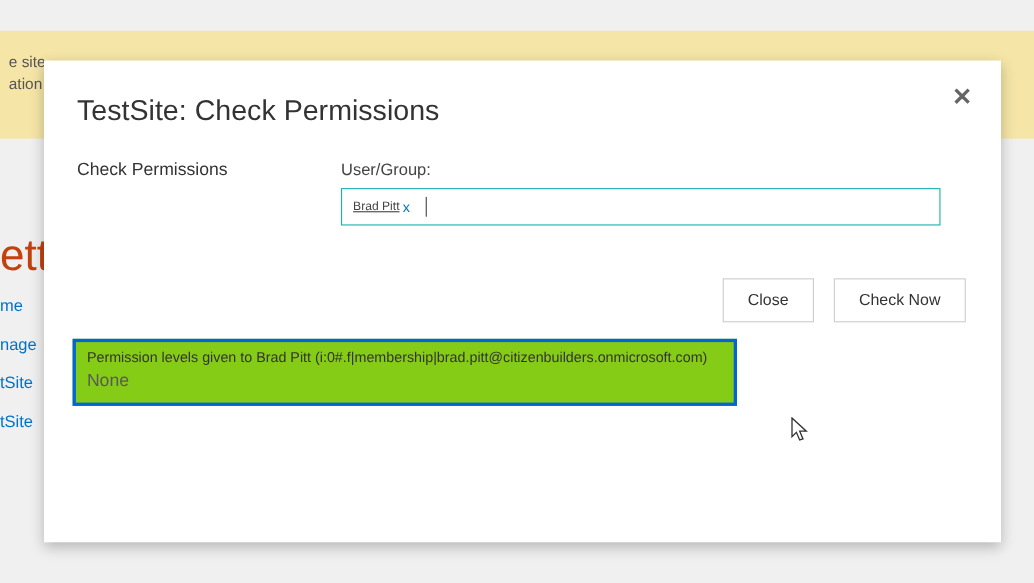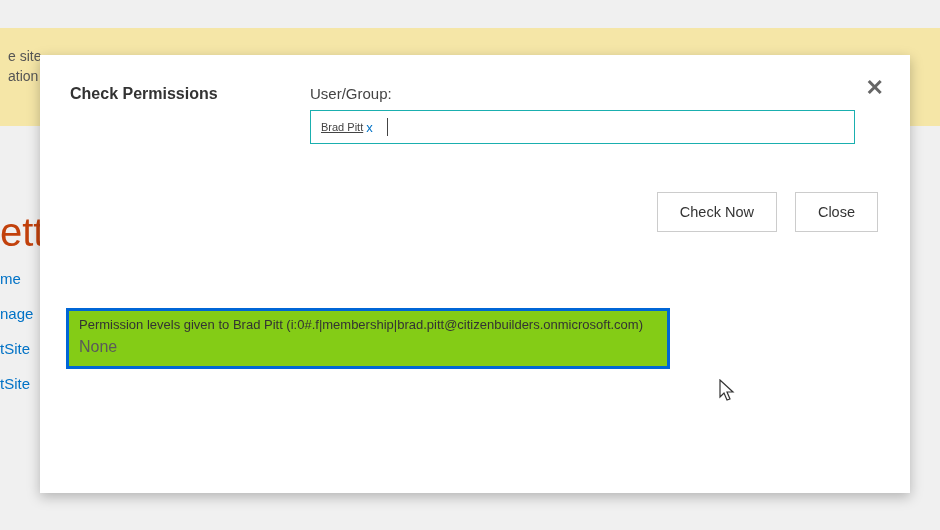--- a/index.html
+++ b/index.html
@@ -78,21 +78,21 @@
     }
     .content {
       display: flex;
       gap: 40px;
     }
     .left-col {
       width: 200px;
     }
     .left-col h3 {
       font-size: 16px;
-      font-weight: 700;
+      font-weight: 400;
       color: #333;
       margin-bottom: 8px;
     }
     .left-col p {
       font-size: 14px;
       color: #666;
       line-height: 22px;
     }
     .right-col {
       flex: 1;
@@ -187,38 +187,39 @@
     <div>tSite</div>
     <div>tSite</div>
   </div>
 </div>
 
 <div class="modal-overlay">
   <div class="modal">
 
     <div class="close-x">✕</div>
 
+    <div class="modal-title">TestSite: Check Permissions</div>
 
     <div class="content">
       <div class="left-col">
         <h3>Check Permissions</h3>
       </div>
       <div class="right-col">
         <label class="field-label">User/Group:</label>
         <div class="people-picker">
           <span class="entity">Brad Pitt</span>
           <span class="remove-x">x</span>
           <span class="caret"></span>
         </div>
       </div>
     </div>
 
     <div class="button-row">
+      <button class="btn">Close</button>
       <button class="btn">Check Now</button>
-      <button class="btn">Close</button>
     </div>
 
     <div class="result-box">
       <div class="result-heading">Permission levels given to Brad Pitt (i:0#.f|membership|brad.pitt@citizenbuilders.onmicrosoft.com)</div>
       <div class="result-value">None</div>
     </div>
 
     <svg class="cursor-arrow" viewBox="0 0 18 24">
       <path d="M1 1 L1 18 L5 14 L8 21 L11 20 L8 13 L14 13 Z" fill="none" stroke="#333" stroke-width="1.2"></path>
     </svg>

